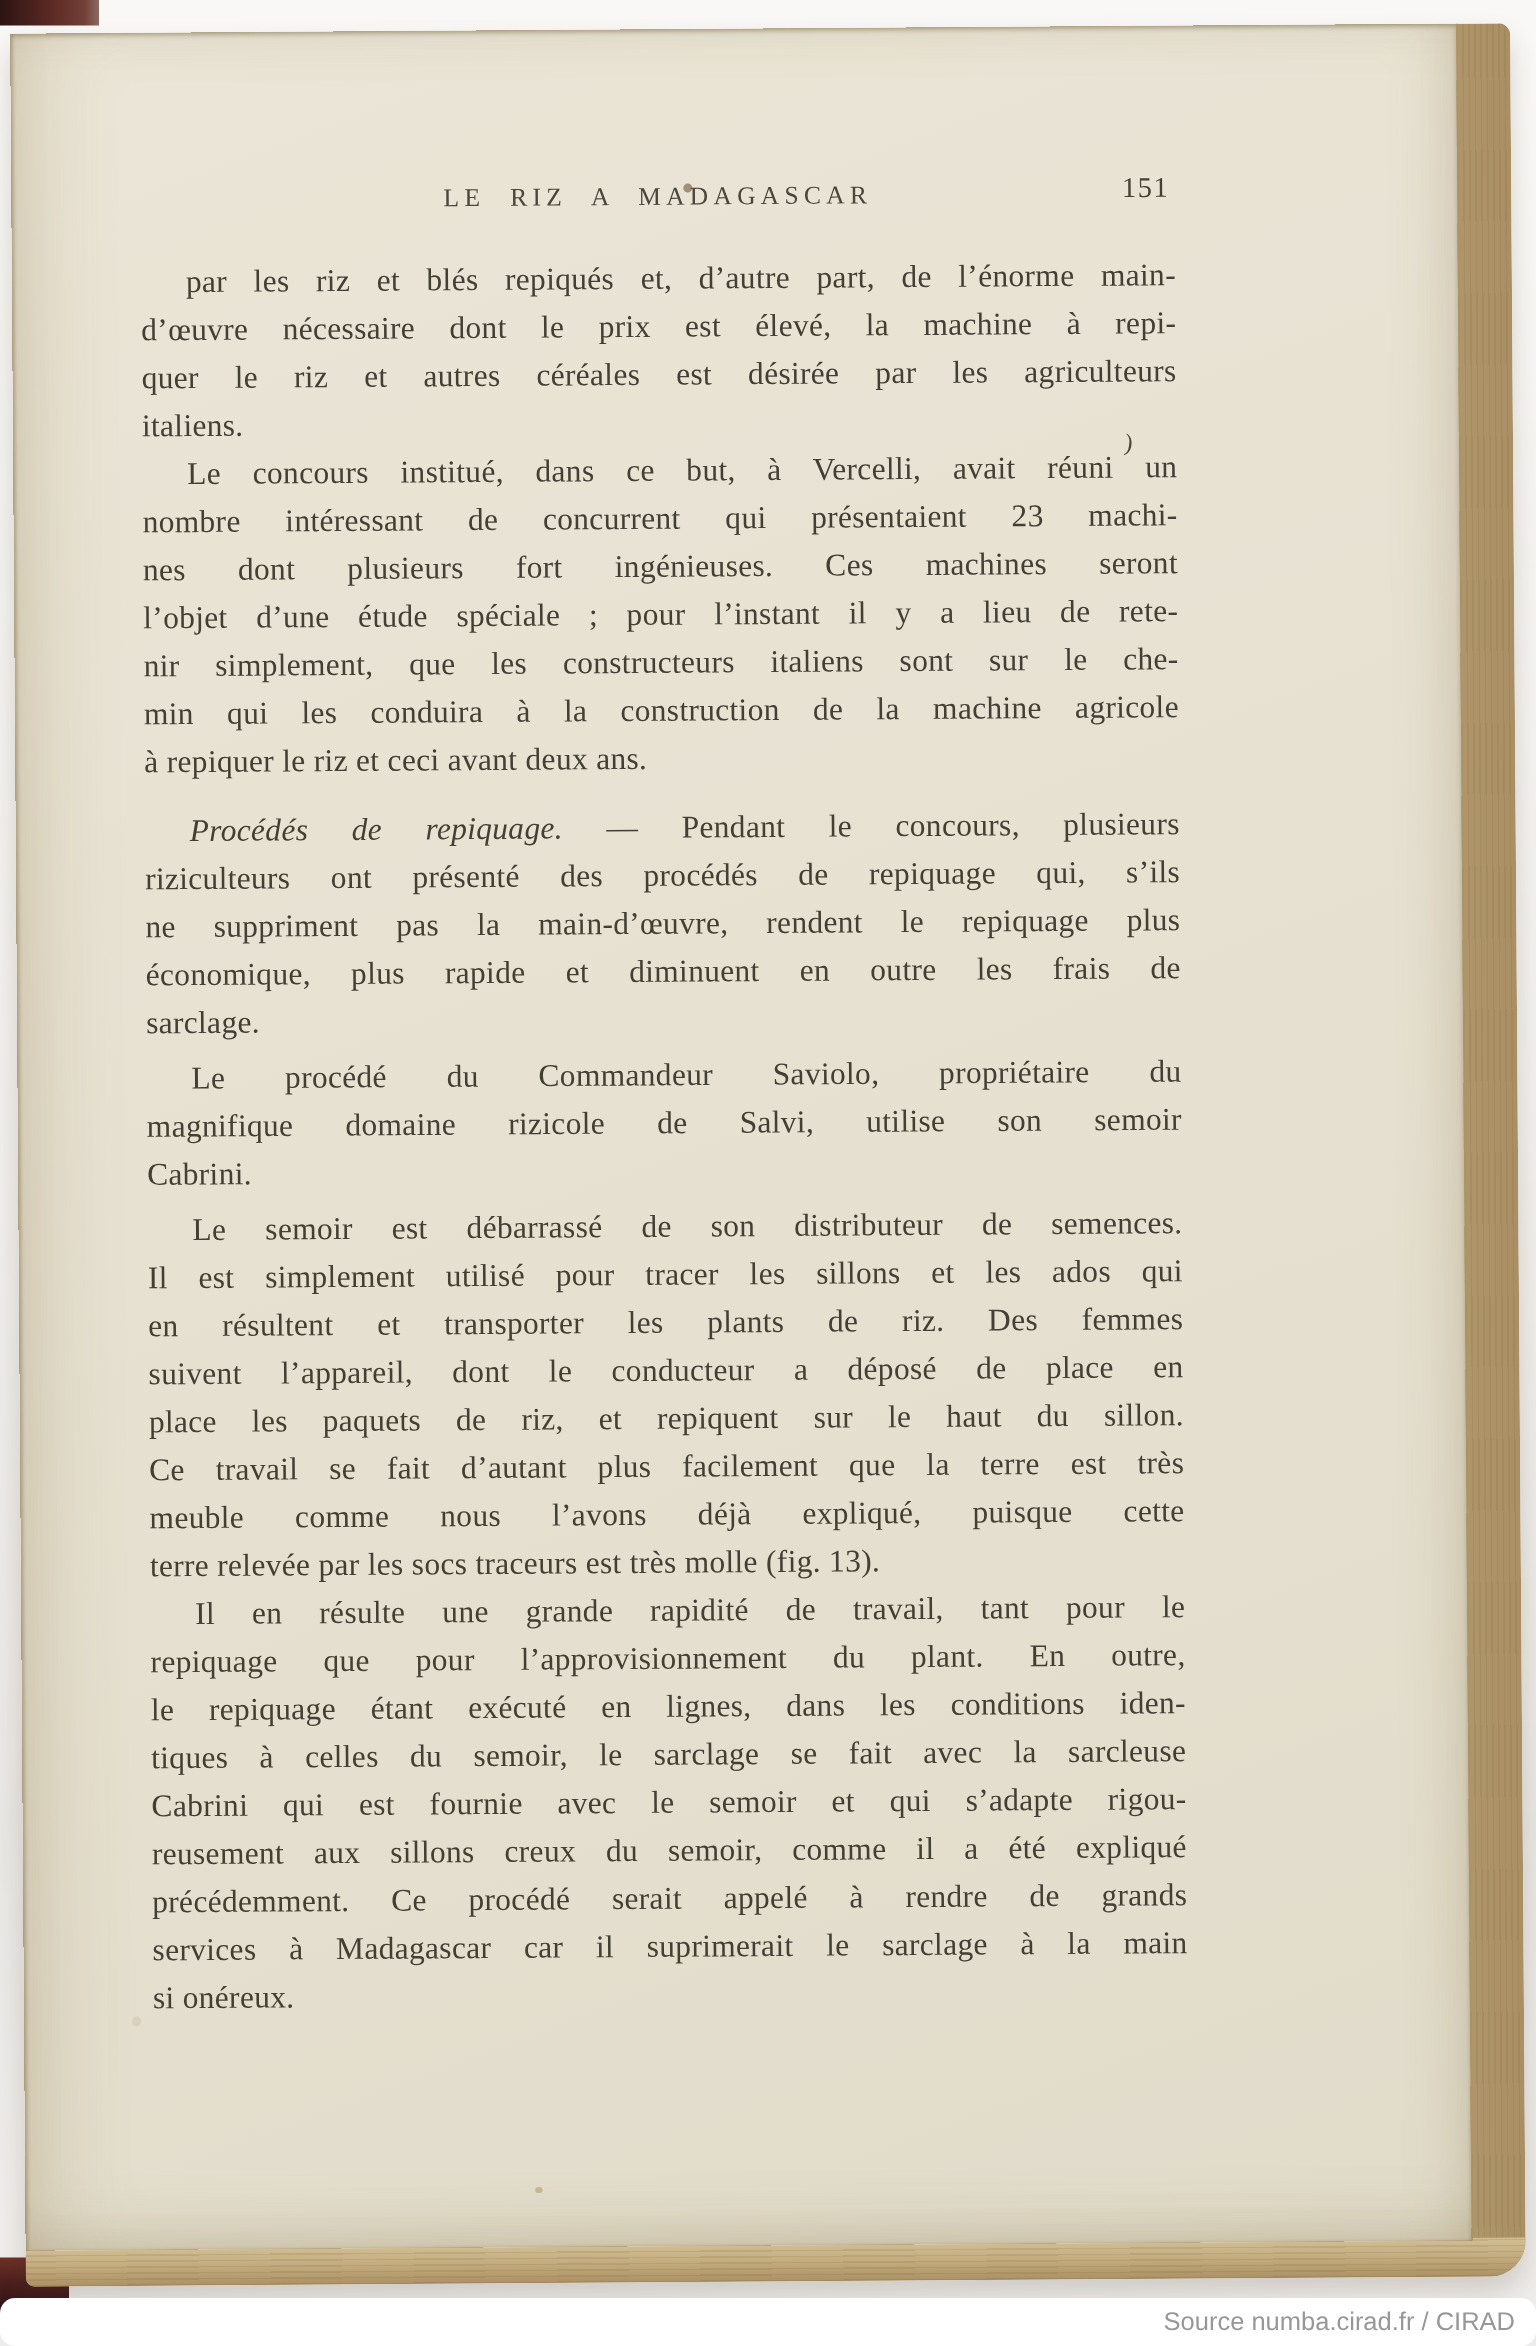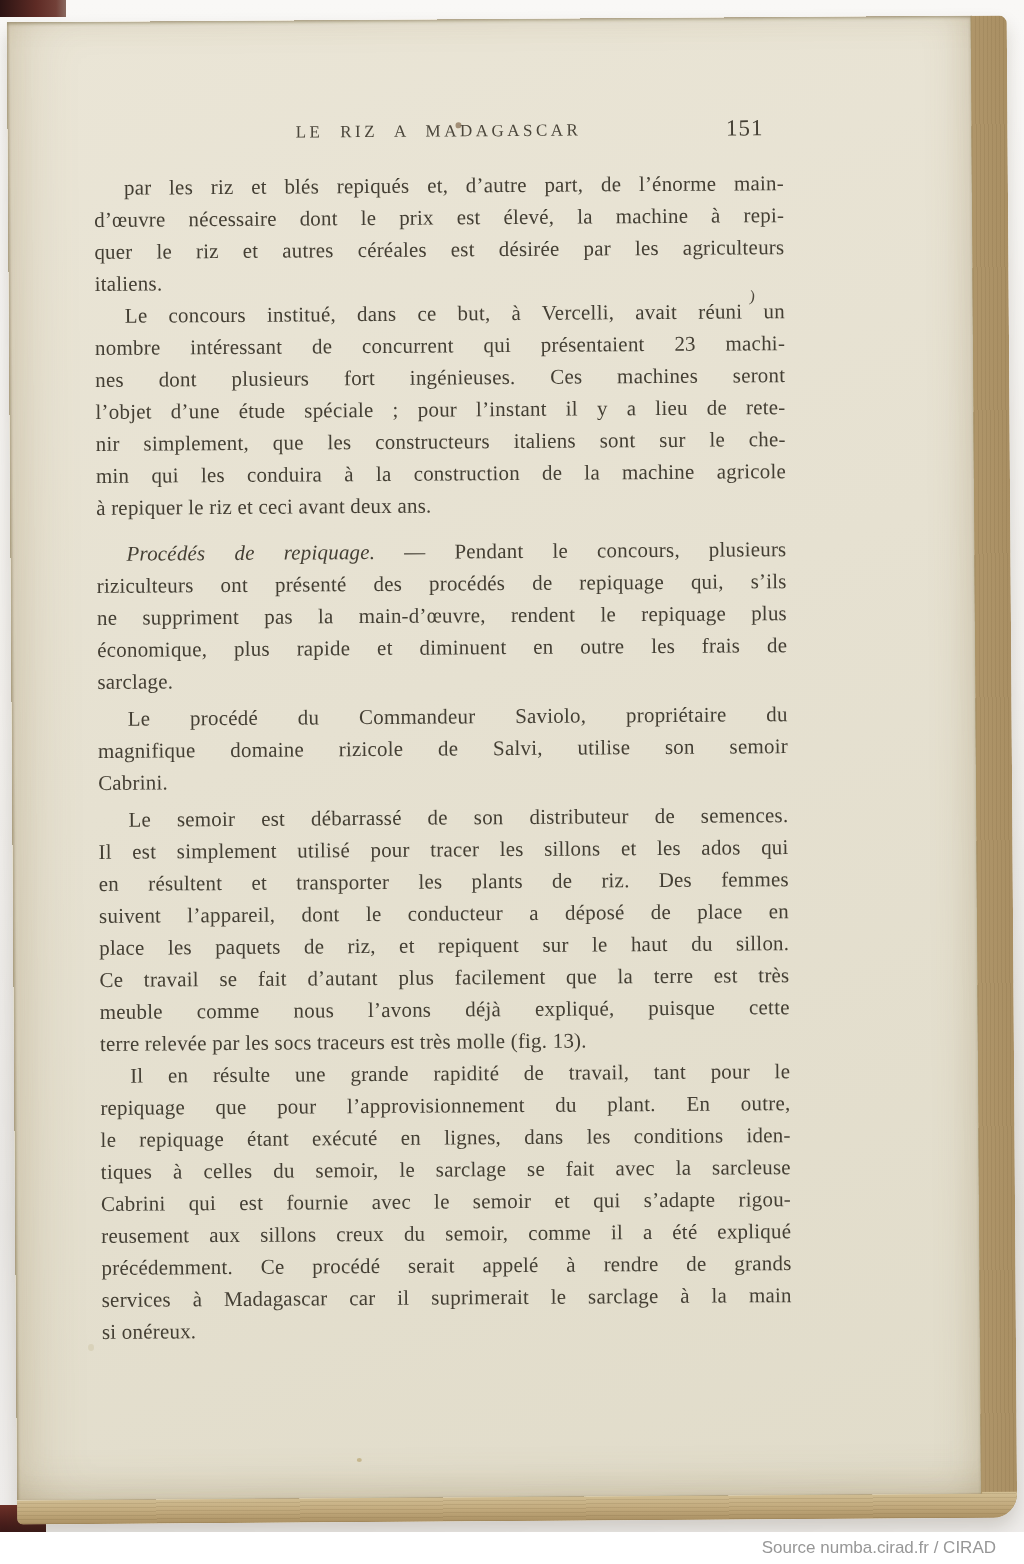--- a/index.html
+++ b/index.html
@@ -55,22 +55,22 @@
   .content{position:absolute;left:86px;top:0;width:690px;color:#443f34;}
   .running-header{
     position:relative;margin-top:102px;height:24px;
     text-align:center;
   }
   .running-title{
     font-size:17px;letter-spacing:3.5px;word-spacing:9px;
     color:#4b463b;
   }
   .page-number{
-    position:absolute;right:20px;top:-4px;
-    font-size:23px;letter-spacing:1px;color:#454035;
+    position:absolute;right:4px;top:-4px;
+    font-size:19px;letter-spacing:1px;color:#454035;
   }
   .body-text{margin-top:24px;font-size:21px;line-height:32px;letter-spacing:.2px;}
   .para{margin:0;}
   .para.sect-gap{margin-top:14px;}
   .para.small-gap{margin-top:5px;}
   .line{white-space:normal;text-align:left;}
   .line.j{text-align:justify;text-align-last:justify;}
   .line.first{text-indent:30px;}
   .italic{font-style:italic;}
   
@@ -82,23 +82,23 @@
     background:#8a7358;opacity:.75;}
   .speck-2{position:absolute;left:340px;top:1438px;width:5px;height:4px;border-radius:50%;
     background:#c6b78e;}
   .speck-3{position:absolute;left:72px;top:1322px;width:6px;height:7px;border-radius:50%;
     background:#d9d2ba;}
   
   .source-bar{
     position:absolute;z-index:3;left:0;top:1532px;width:1024px;height:32px;
     background:#ffffff;
     display:flex;align-items:center;justify-content:flex-end;
-    padding-right:28px;box-sizing:border-box;
+    padding-right:14px;box-sizing:border-box;
     font-family:"Liberation Sans", sans-serif;
-    font-size:17px;color:#979797;
+    font-size:17px;color:#979797;border-radius:10px;
   }
 </style>
 </head>
 <body>
 
 <div class="scene">
 
   <div class="cover-corner top"></div>
   <div class="cover-corner bottom"></div>
 

